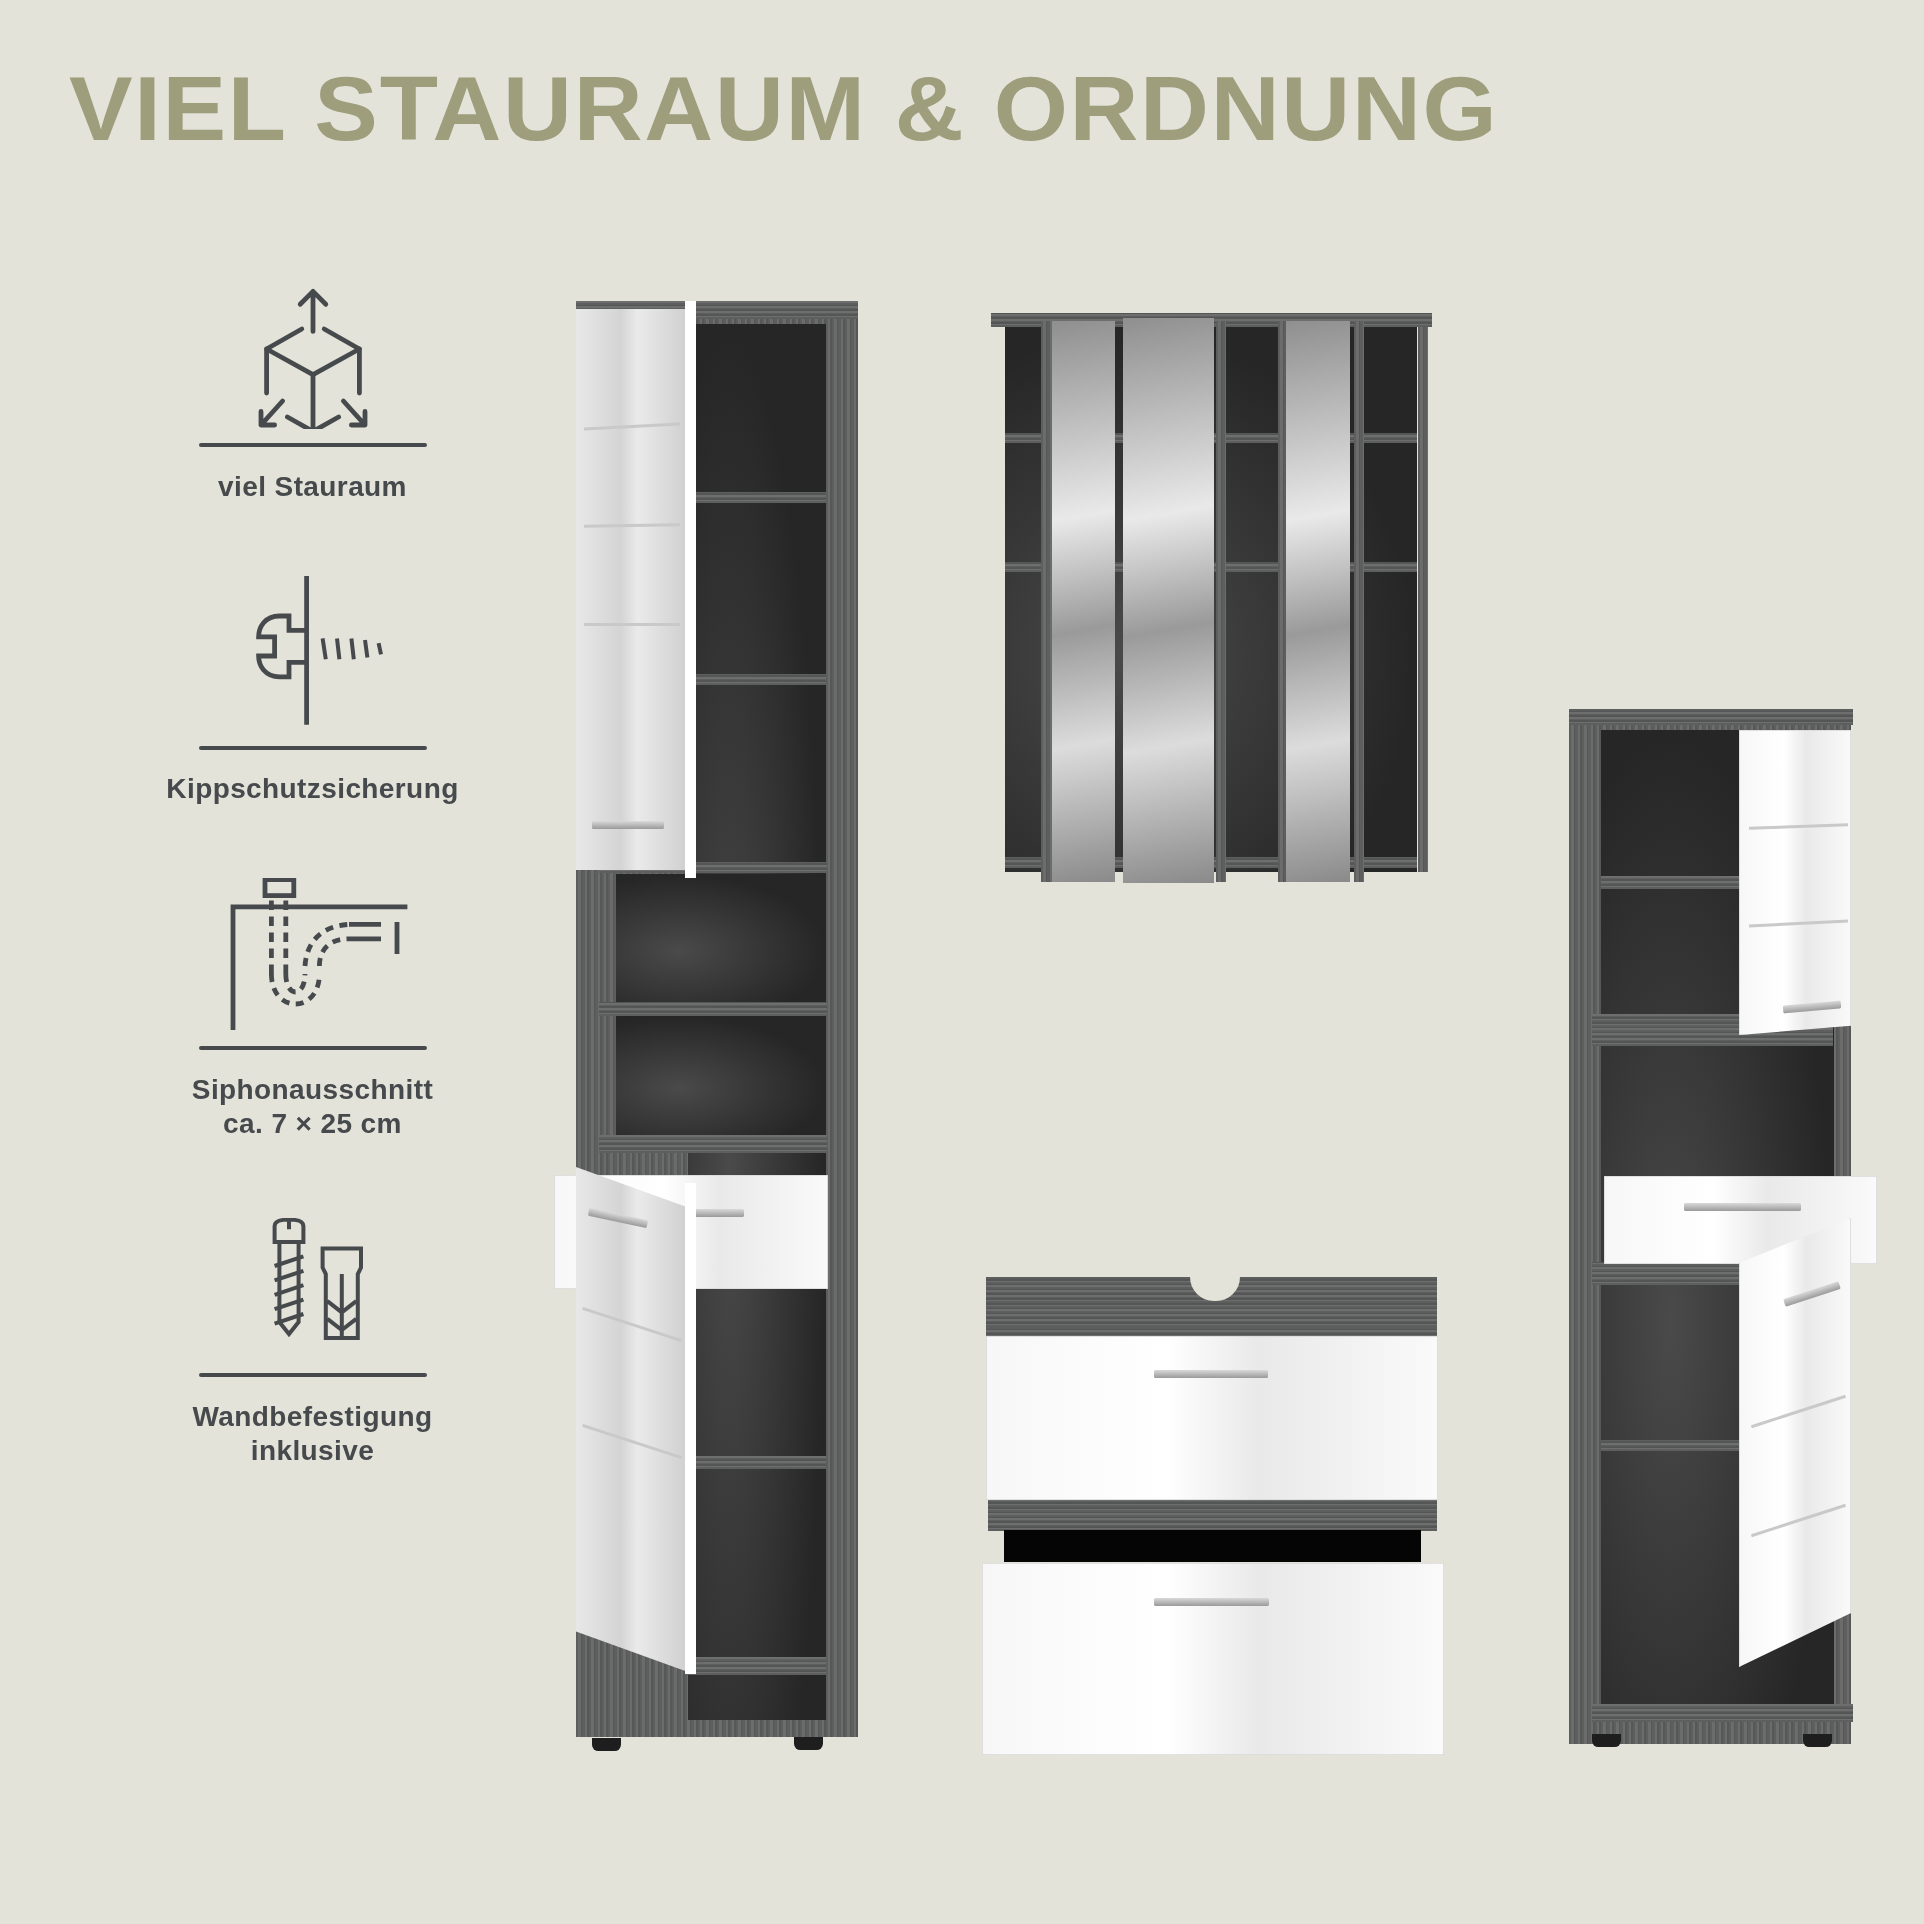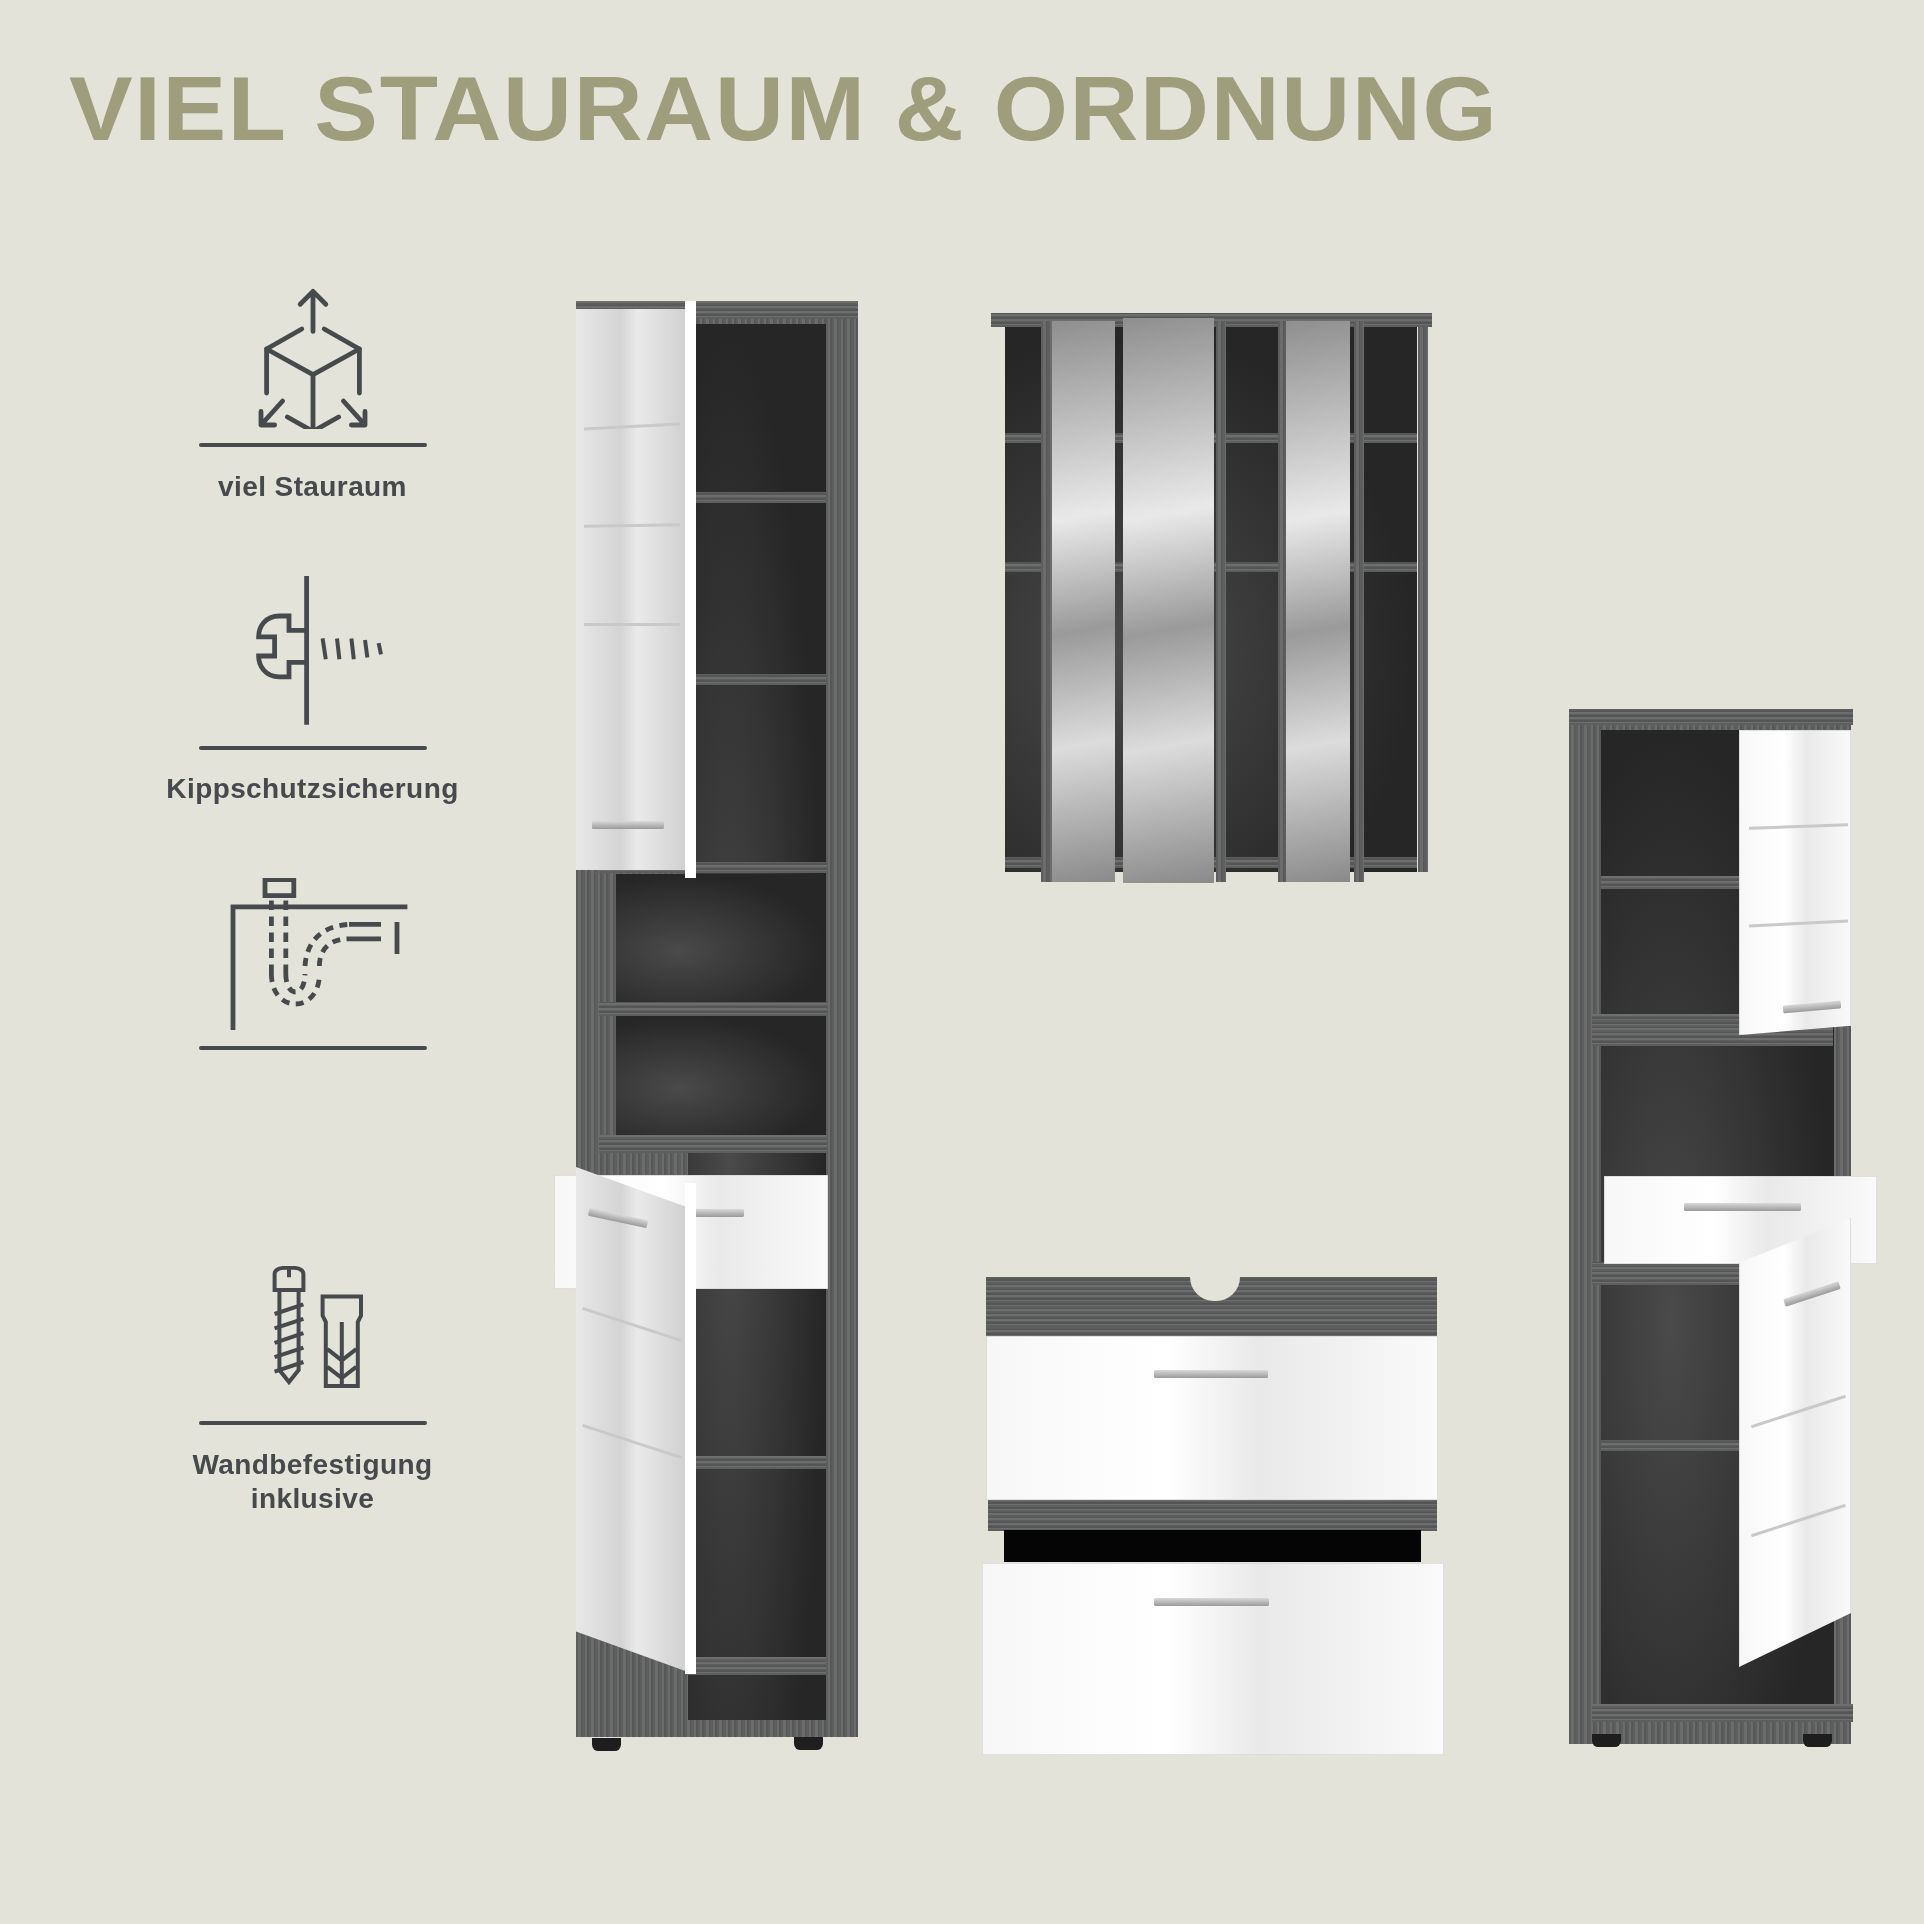--- a/index.html
+++ b/index.html
@@ -53,23 +53,27 @@
 <div class="feature" style="top:878px;">
   <svg width="192" height="152" viewBox="0 0 240 190" fill="none" stroke="#474a4d" stroke-width="6">
     <rect x="60" y="2" width="36" height="20"></rect>
     <path d="M20 190 V36 H238"></path>
     <path d="M68 28 V120 M86 28 V120" stroke-dasharray="12 8"></path>
     <path d="M68 120 C68 170 128 170 128 120 M86 120 C86 150 110 150 110 120" stroke-dasharray="10 8"></path>
     <path d="M110 110 C112 80 130 60 165 58 M128 110 C128 90 140 76 165 76" stroke-dasharray="10 8"></path>
     <path d="M165 58 H205 M165 76 H205 M225 55 V95"></path>
   </svg>
   <div class="rule" style="margin-top:16px;"></div>
+  <div class="label">
+    <div>Siphonausschnitt</div>
+    <div>ca. 7 × 25 cm</div>
+  </div>
 </div>
 
-<div class="feature" style="top:1266px;">
+<div class="feature" style="top:1218px;">
   <svg width="112" height="128" viewBox="0 0 140 160" fill="none" stroke="#474a4d" stroke-width="5">
     <path d="M22 30 V10 C22 4 28 2 40 2 C52 2 58 4 58 10 V30 Z M40 2 V14"></path>
     <path d="M28 30 V130 L40 145 L52 130 V30"></path>
     <path d="M22 60 L58 48 M22 78 L58 66 M22 96 L58 84 M22 114 L58 102 M22 132 L58 120"></path>
     <path d="M82 38 H130 V62 L126 70 V150 H86 V70 L82 62 Z M106 70 V150 M88 104 L106 118 L124 104 M88 126 L106 140 L124 126"></path>
   </svg>
   <div class="rule" style="margin-top:27px;"></div>
   <div class="label">
     <div>Wandbefestigung</div>
     <div>inklusive</div>

